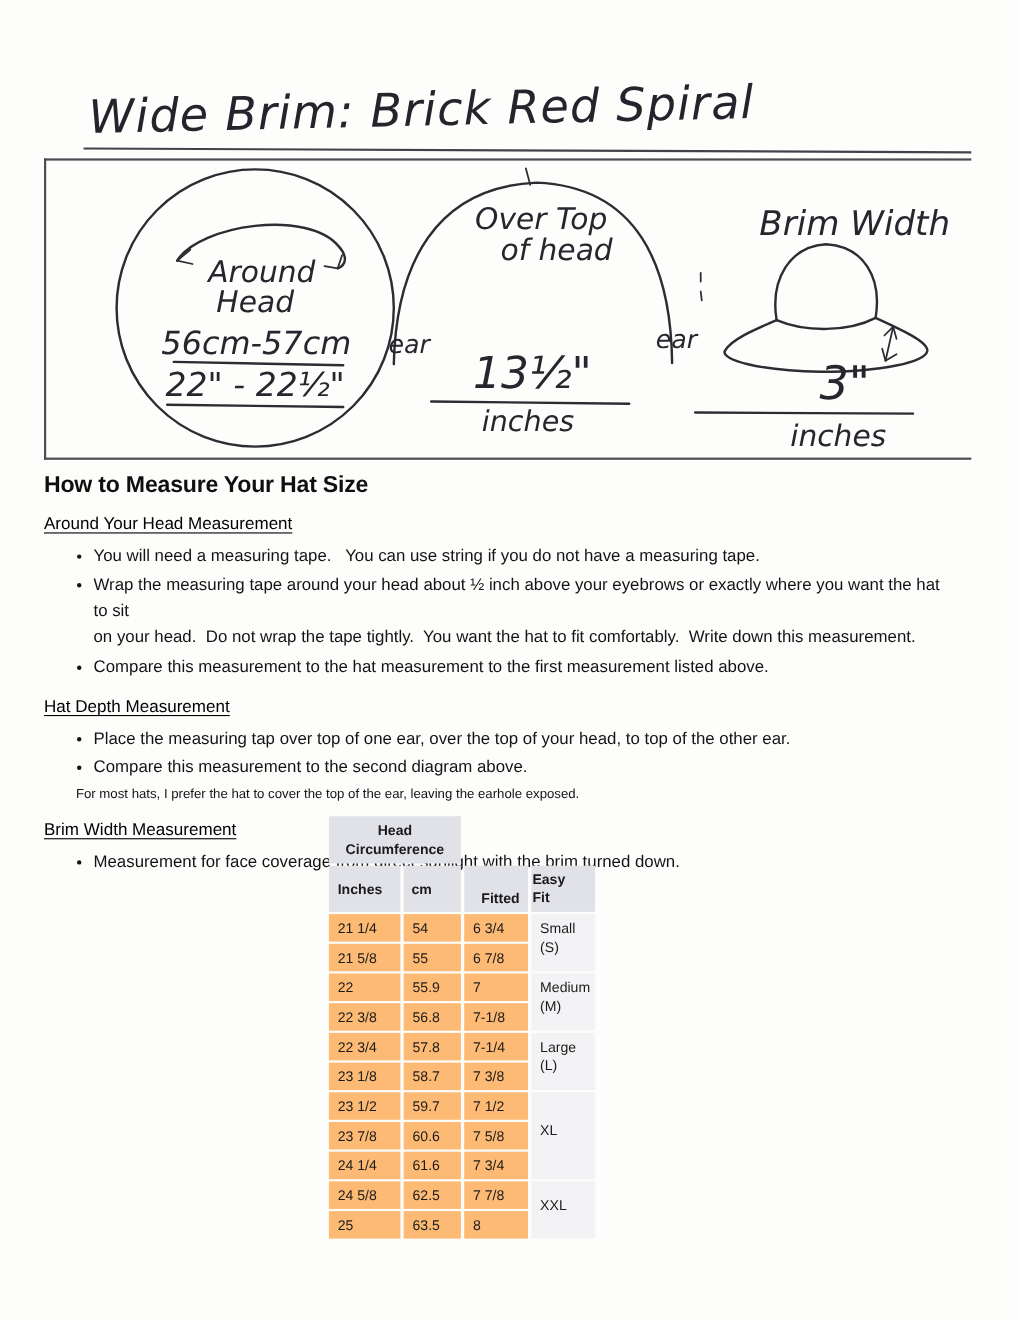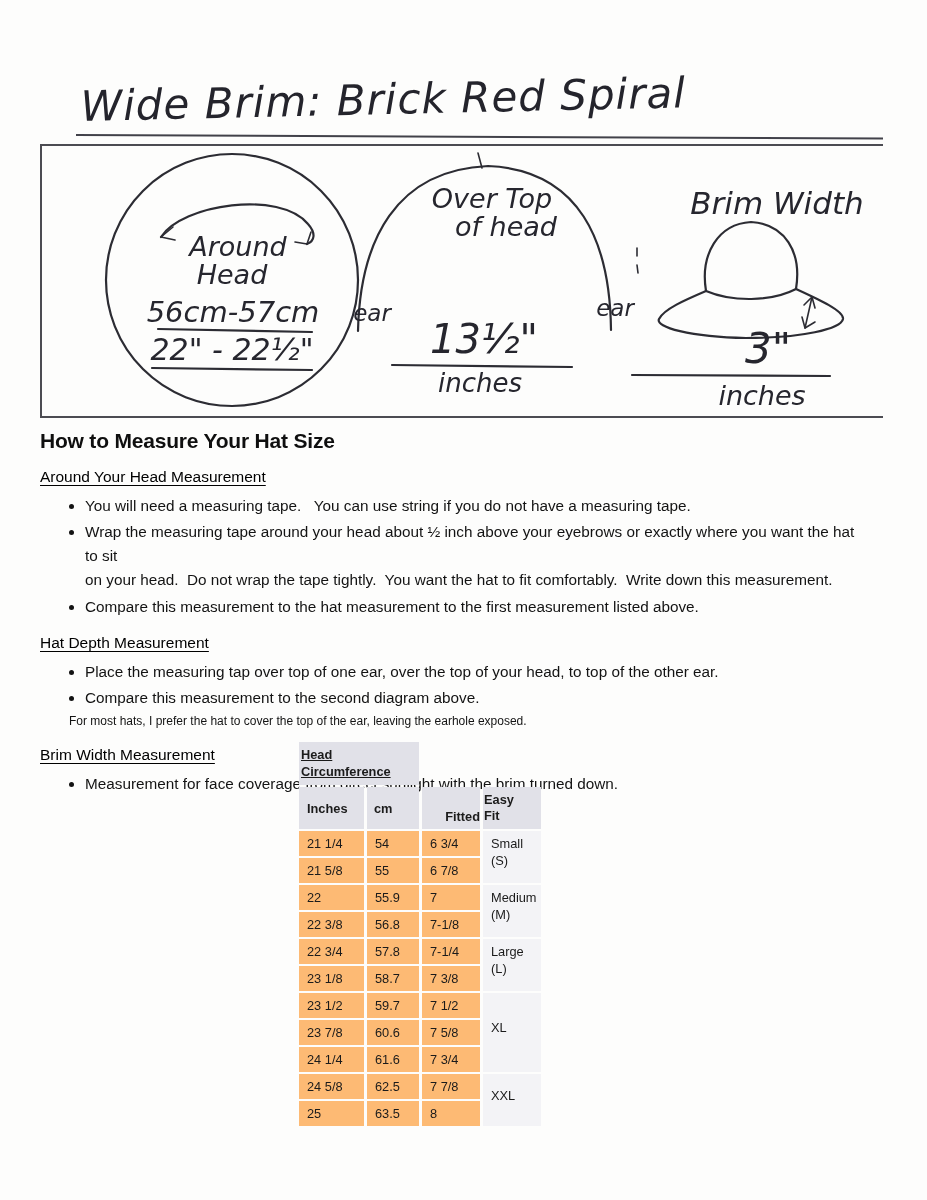--- a/index.html
+++ b/index.html
@@ -43,26 +43,26 @@
   .content li {
     font-size:15.3px; line-height:1.58; margin:2px 16px;
     white-space:pre-wrap; color:#131313;
   }
   .note { margin:1px 0 0 29px; font-size:12px; line-height:1.58; color:#131313; }
   
   .table-wrap { position:absolute; left:296px; top:740px; }
   .size-table { border-collapse:separate; border-spacing:3px 2px; }
   .size-table th, .size-table td { font-size:12.8px; color:#1b1b1b; }
   .size-table th { background:#e1e1e8; font-weight:bold; }
-  th.group { text-align:left; padding:5px 2px; line-height:1.3;text-decoration:underline; }
+  th.group { text-align:center; padding:5px 2px; line-height:1.3; }
   td.blank { background:transparent; }
   .hdr { height:42px; }
   .c-inches { width:56px; text-align:left; padding-left:8px; vertical-align:middle; }
   .c-cm     { width:44px; text-align:left; padding-left:7px; vertical-align:middle; }
-  .c-fitted { width:50px; text-align:right; padding:12px 0 5px 8px; vertical-align:bottom; }
+  .c-fitted { width:50px; text-align:center; padding:12px 0 5px 8px; vertical-align:bottom; }
   .c-fit    { width:56px; text-align:left; vertical-align:middle; white-space:pre-line; line-height:1.3; }
   td.data { background:#fdba74; padding:5px 2px 5px 8px; text-align:left; }
   td.fit  {
     background:#f3f3f6; white-space:pre-line; vertical-align:middle;
     text-align:left; padding:0 2px 10px 8px; line-height:1.35;
   }
 </style>
 </head>
 <body>
 

